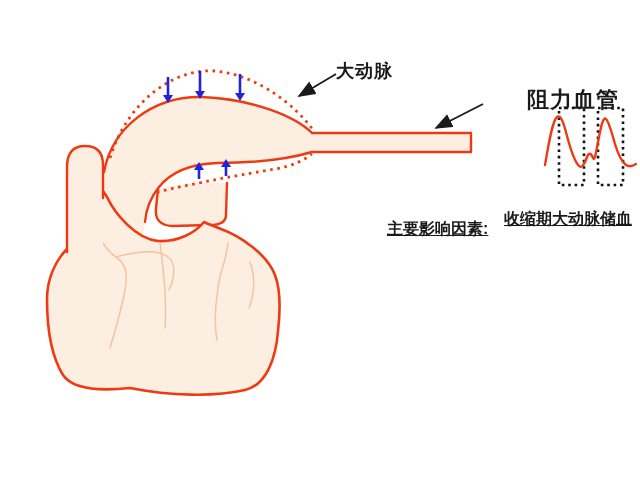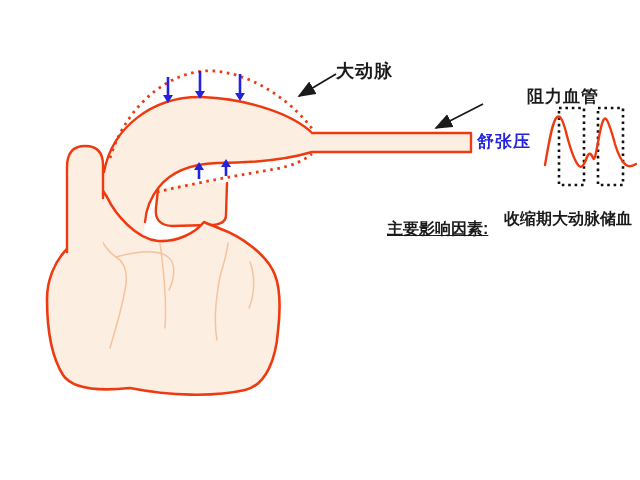--- a/index.html
+++ b/index.html
@@ -9,25 +9,25 @@
     --blue:#2323dd;
     --ink:#1a1a1a;
   }
   html,body{margin:0;padding:0;}
   body{width:640px;height:480px;background:#ffffff;position:relative;overflow:hidden;
        font-family:"Liberation Sans","DejaVu Sans",sans-serif;}
   .stage{position:absolute;left:0;top:0;width:640px;height:480px;}
   svg{position:absolute;left:0;top:0;}
   .lbl{position:absolute;white-space:nowrap;font-weight:bold;color:var(--ink);}
   .lbl-aorta{left:336px;top:59px;font-size:18px;letter-spacing:1px;}
-  .lbl-resist{left:483px;top:85px;font-size:17px;letter-spacing:1px;padding-left:44px;}
+  .lbl-resist{left:483px;top:85px;font-size:22px;letter-spacing:1px;padding-left:44px;}
   .lbl-diastolic{left:477px;top:130px;font-size:17px;color:var(--blue);letter-spacing:1px;}
   .factors{position:absolute;left:387px;top:205px;width:250px;}
   .factors-heading{position:absolute;left:0px;top:14px;font-size:16px;font-weight:bold;color:var(--ink);text-decoration:underline;}
-  .factors-list{position:absolute;left:117px;top:0px;font-size:16px;font-weight:bold;color:var(--ink);line-height:27px;}
+  .factors-list{position:absolute;left:117px;top:0px;font-size:16px;font-weight:bold;color:var(--ink);line-height:27px;text-decoration:underline;}
 </style>
 </head>
 <body>
 
 <div class="stage">
 
   <svg width="640" height="480" viewBox="0 0 640 480">
     <defs>
       <marker id="mkBlack" markerWidth="11" markerHeight="9" refX="9" refY="4" orient="auto">
         <path d="M0,0 L10,4 L0,8 Z" fill="#1a1a1a"></path>
@@ -86,21 +86,20 @@
              C 582,169 585,163 587,157 C 589,152 591,153 593,158 C 595,163 597,146 600,132
              C 602,122 604,117 606,119 C 609,122 612,133 615,144 C 618,154 622,162 626,165
              C 629,167 633,166 636,164" style="fill:none;stroke:var(--red);stroke-width:2.4;stroke-linecap:round;"></path>
 
     <line x1="336" y1="74" x2="299" y2="96" style="stroke:#1a1a1a;stroke-width:1.8;" marker-end="url(#mkBlack)"></line>
     <line x1="483" y1="104" x2="436" y2="128" style="stroke:#1a1a1a;stroke-width:1.8;" marker-end="url(#mkBlack)"></line>
   </svg>
 
   <div class="lbl lbl-aorta">大动脉</div>
   <div class="lbl lbl-resist">阻力血管</div>
-  <div class="lbl lbl-diastolic">舒张压</div>
 
   <div class="factors">
     <div class="factors-heading">主要影响因素:</div>
     <div class="factors-list">
       <div>收缩期大动脉储血</div>
     </div>
   </div>
 
 </div>
 

